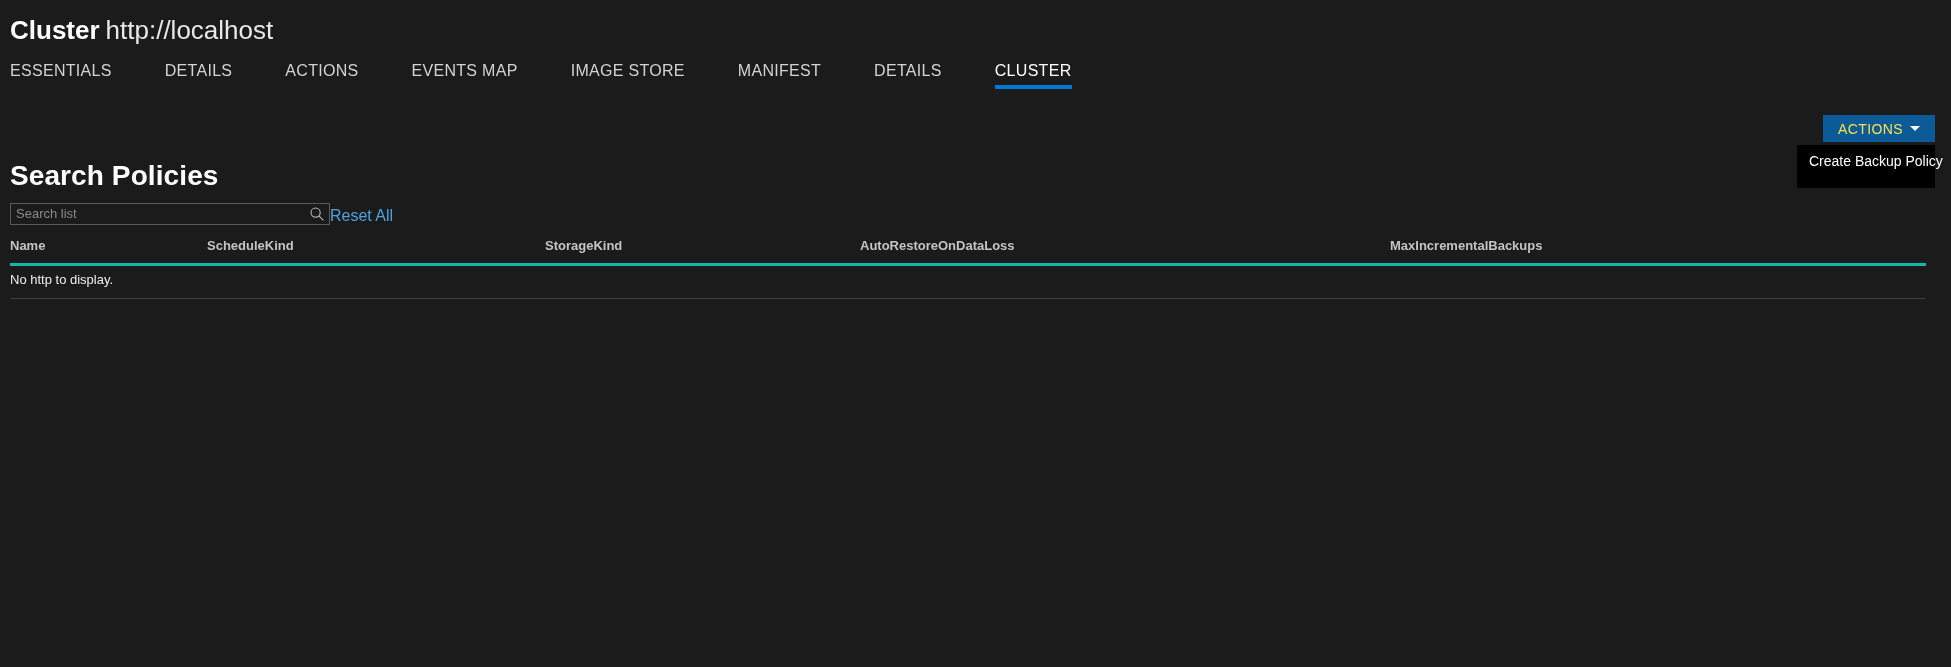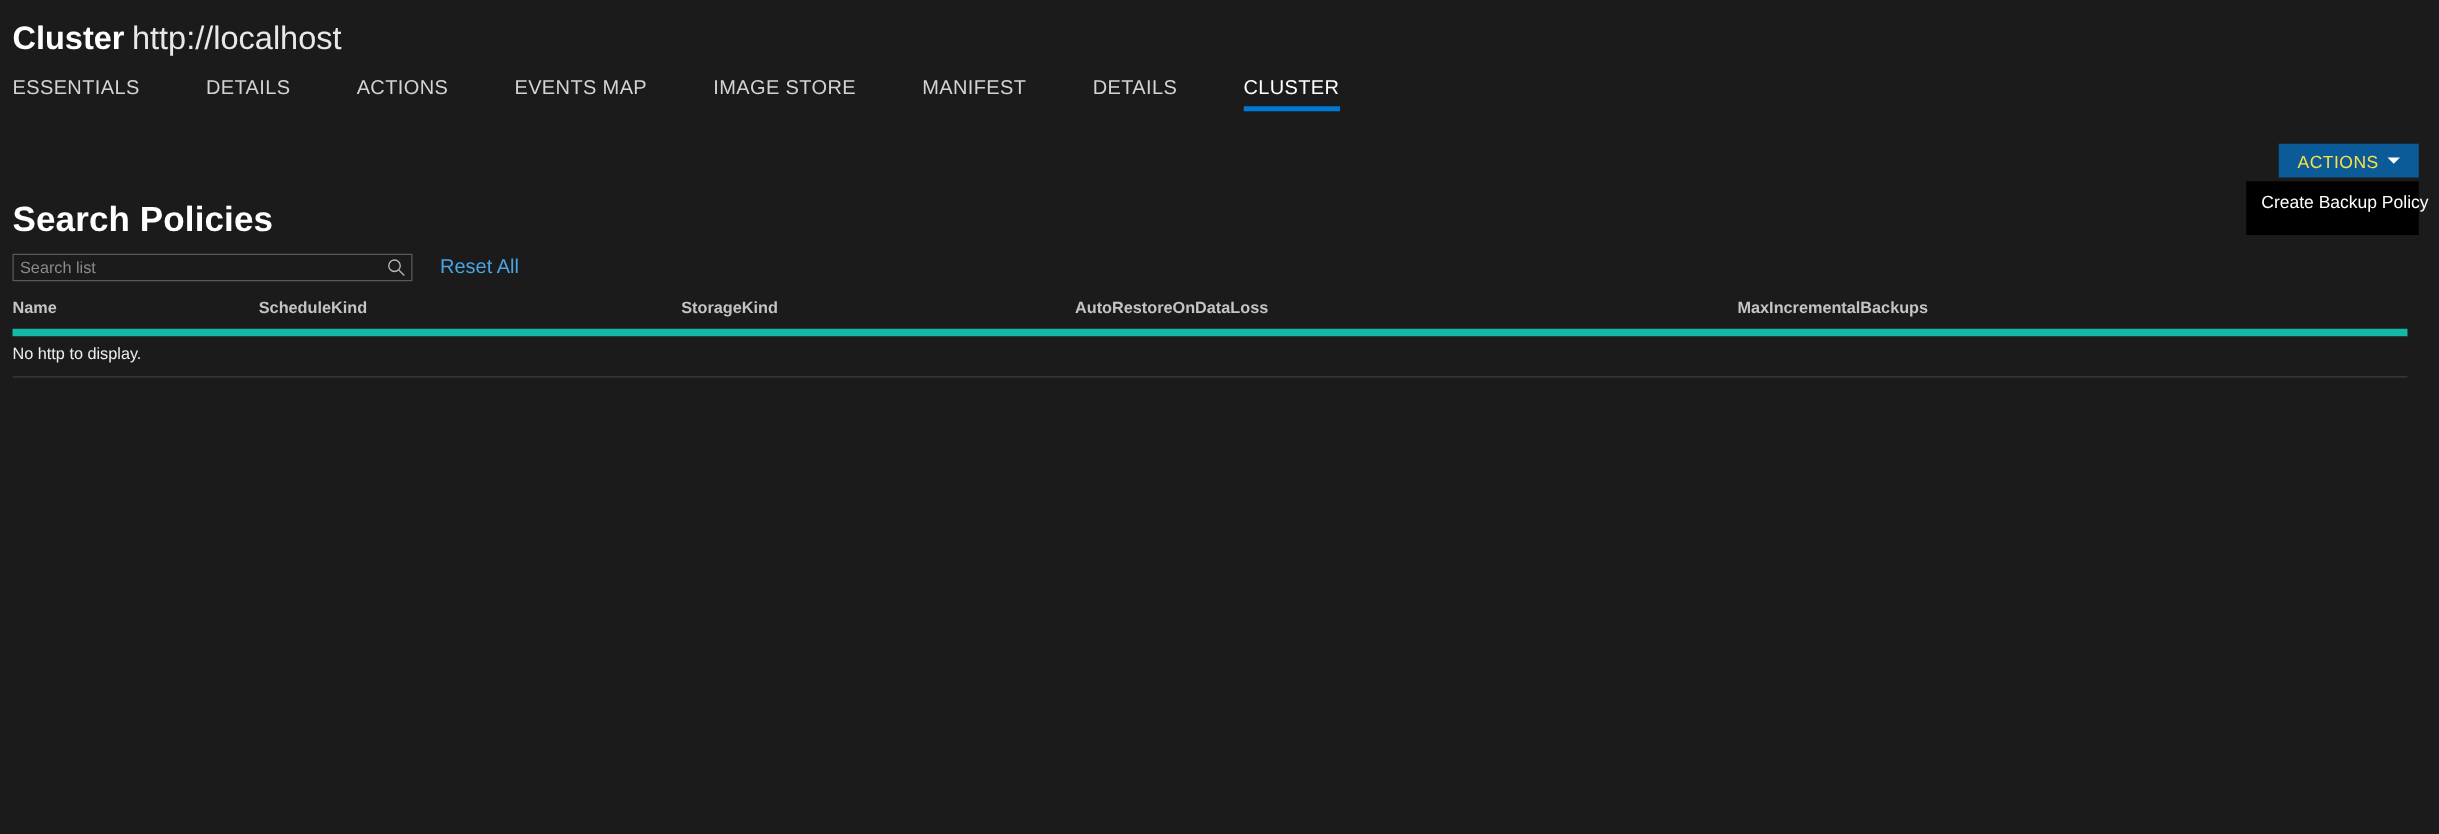--- a/index.html
+++ b/index.html
@@ -132,22 +132,21 @@
     color: #ffffff;
     letter-spacing: 0.1px;
   }
 
   
   .filter-row {
     position: absolute;
     left: 10px;
     top: 203px;
     display: flex;
-    align-items: center;
-    gap: 22px;
+    align-items: flex-end;
   }
   .search-box {
     position: relative;
     width: 318px;
     height: 20px;
     border: 1px solid #5a5a5a;
     background: #1b1b1b;
     box-sizing: content-box;
     display: flex;
     align-items: center;
@@ -184,21 +183,21 @@
   
   .table {
     position: absolute;
     left: 10px;
     top: 238px;
     width: 1916px;
   }
   .table-head {
     position: relative;
     height: 25px;
-    border-bottom: 6px solid #14b8a6;
+    border-bottom: 3px solid #14b8a6;
   }
   .th {
     position: absolute;
     top: 0;
     font-size: 13px;
     font-weight: bold;
     color: #c4c4c4;
     white-space: nowrap;
     cursor: pointer;
   }

